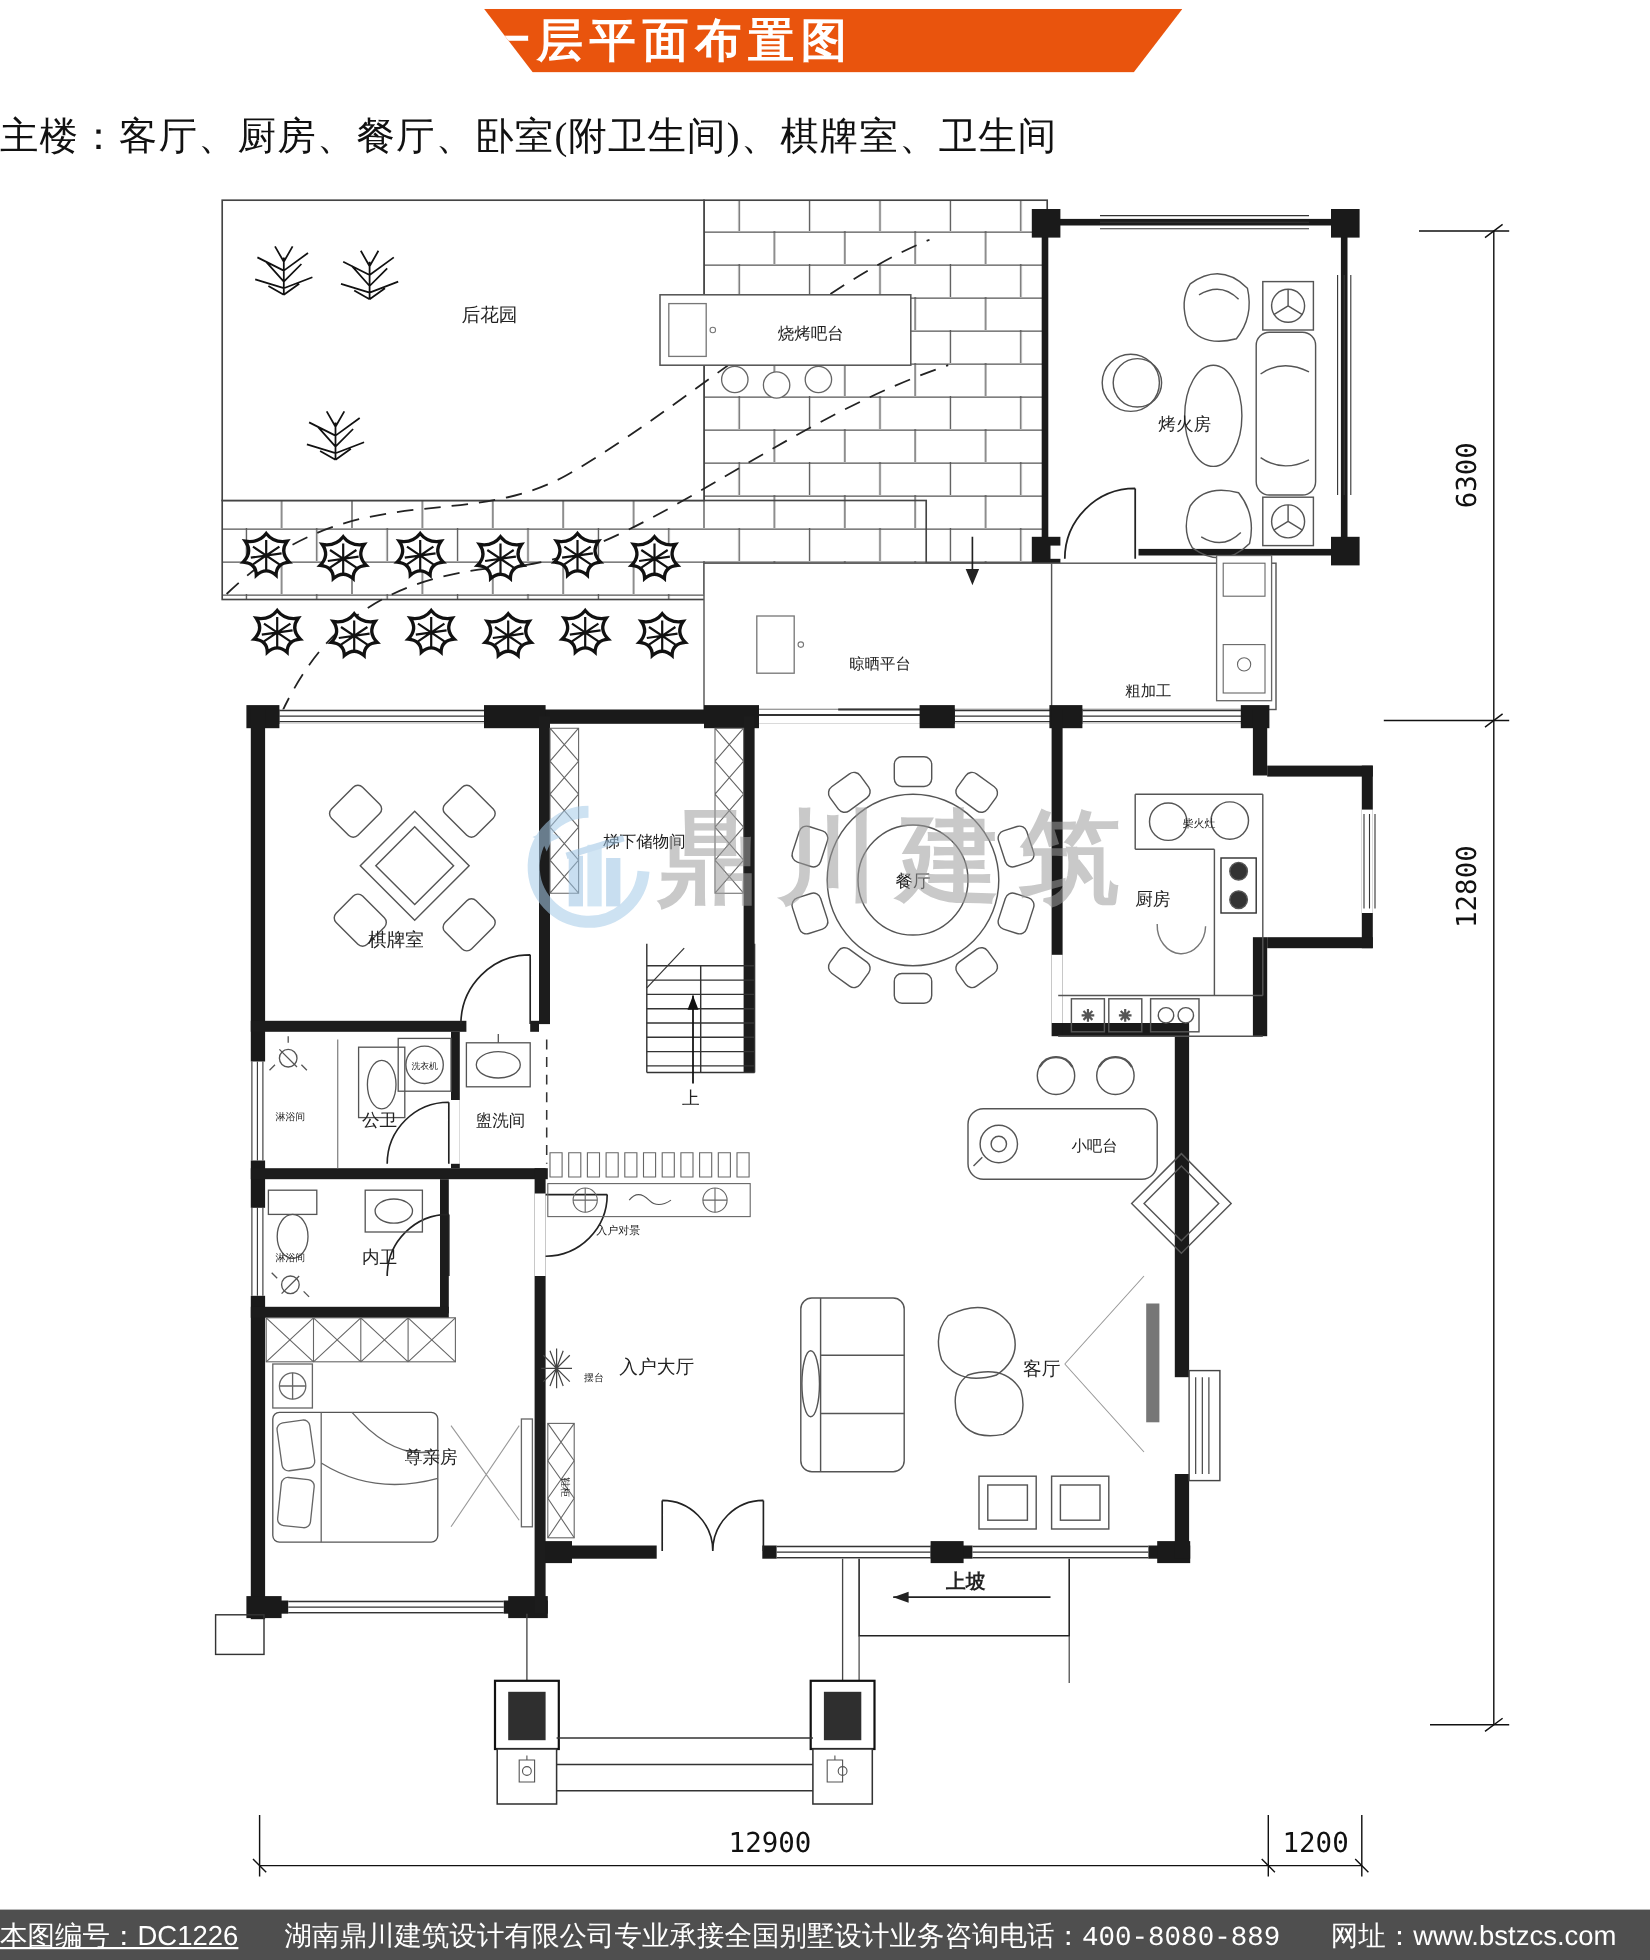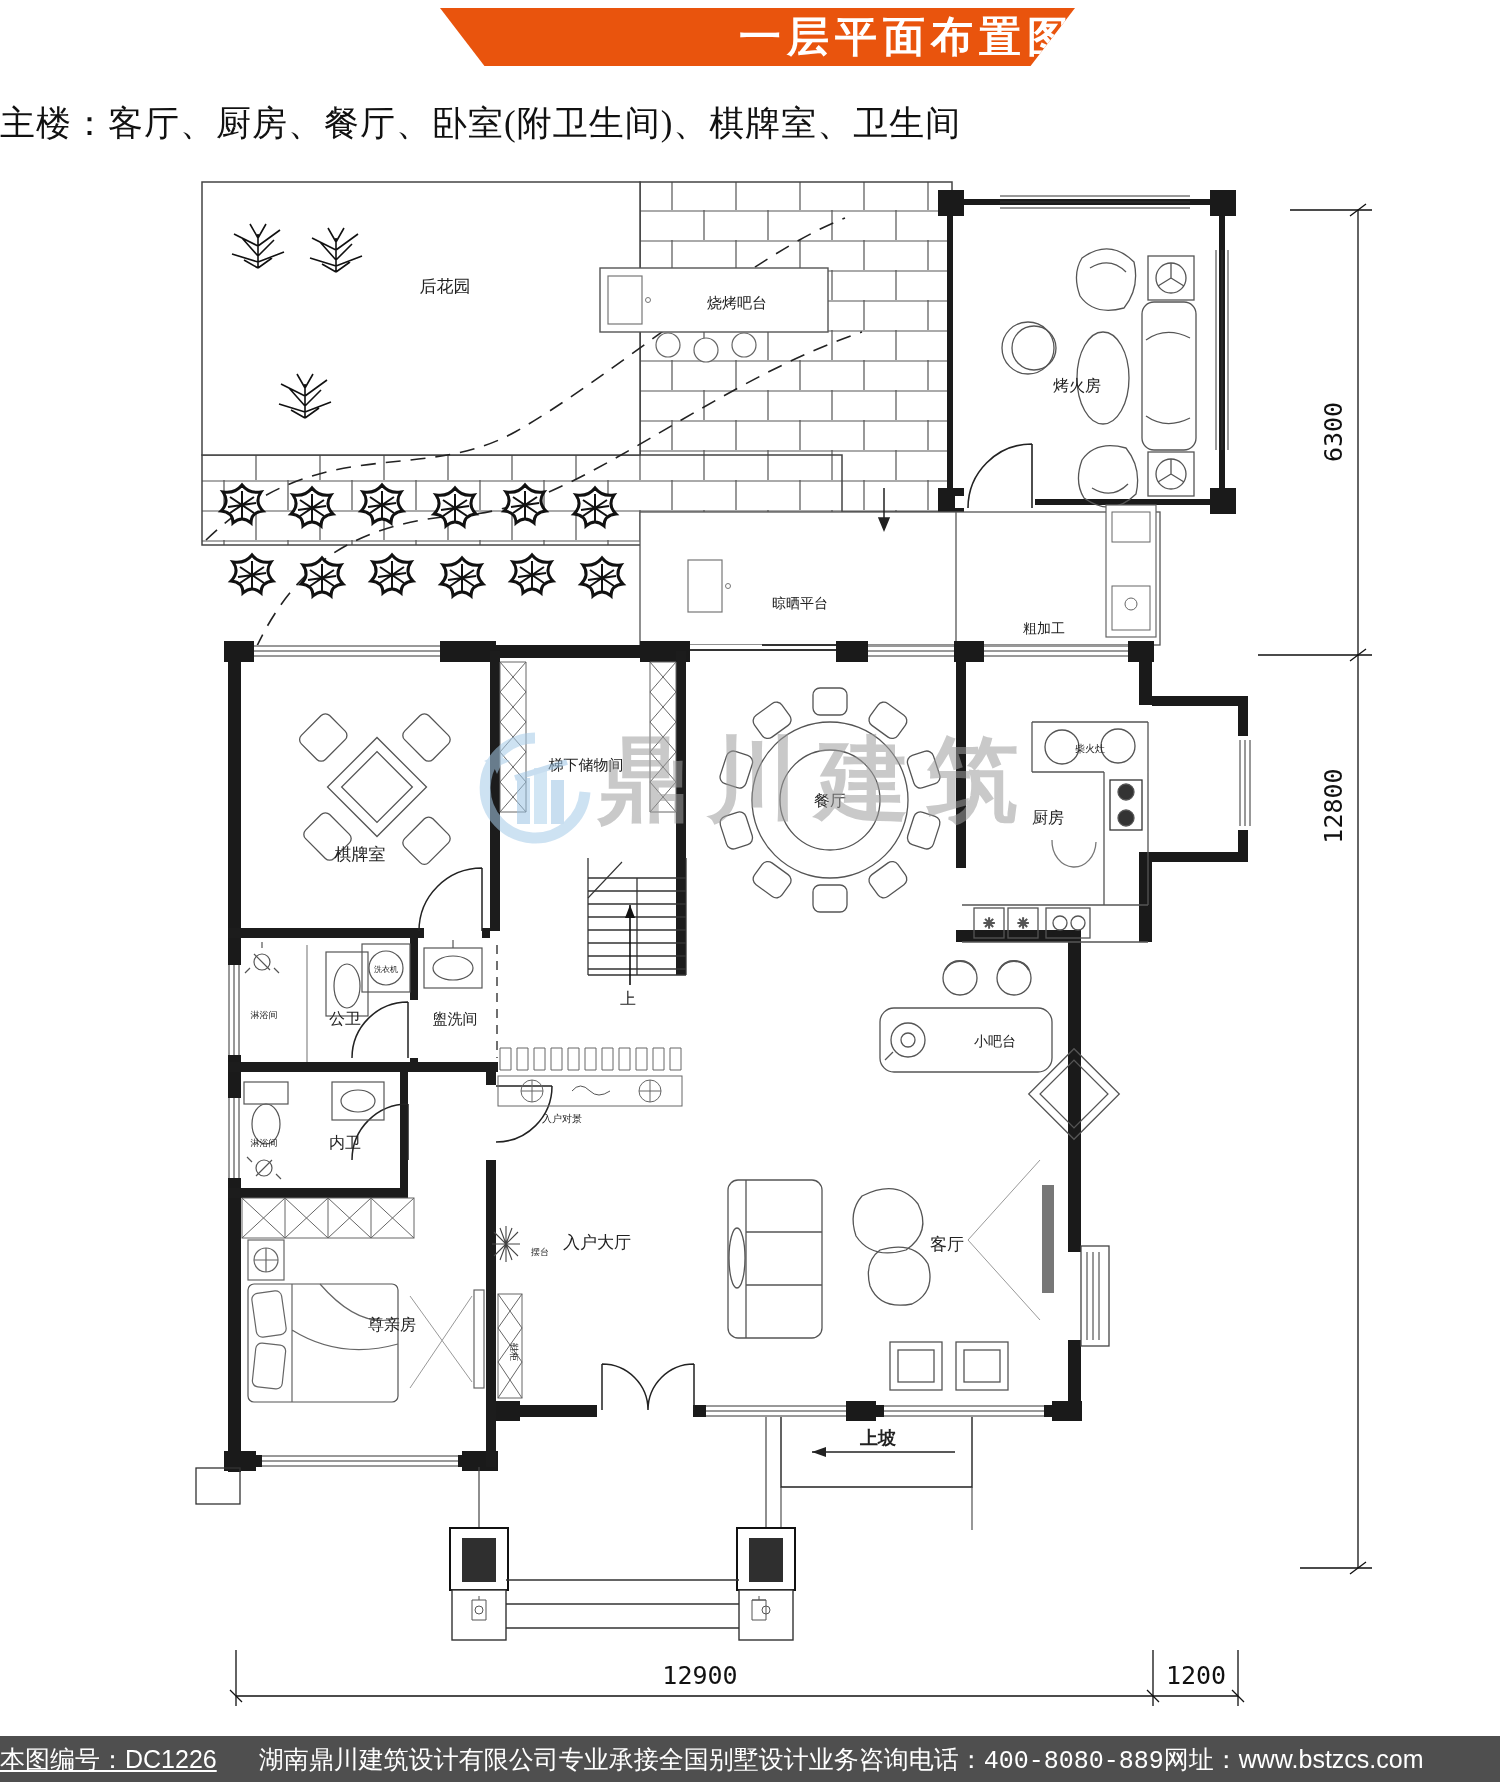--- a/index.html
+++ b/index.html
@@ -1,35 +1,35 @@
 <!DOCTYPE html>
 <html><head>
 <meta charset="utf-8">
 <style>
   html,body{margin:0;padding:0;background:#ffffff;}
   .sheet{position:relative;width:1500px;height:1782px;background:#fff;overflow:hidden;
          font-family:"Liberation Serif","DejaVu Serif",serif;}
   .banner{position:absolute;left:440px;top:8px;width:635px;height:58px;
           background:#e9540d;clip-path:polygon(0 0,100% 0,93% 100%,7% 100%);
-          display:flex;align-items:center;justify-content:flex-end;}
+          display:flex;align-items:center;justify-content:flex-start;}
   .banner-title{color:#fff;font-size:42px;font-weight:bold;letter-spacing:6px;
           font-family:"Liberation Sans","DejaVu Sans",sans-serif;}
   .subtitle{position:absolute;left:0;top:100px;width:1345px;text-align:left;
           font-size:35px;color:#111;letter-spacing:1px;font-weight:500;}
   .planwrap{position:absolute;left:0;top:0;width:1500px;height:1782px;}
   .watermark{position:absolute;left:475px;top:722px;width:620px;height:140px;opacity:0.55;pointer-events:none;}
   .wm-cn{position:absolute;left:122px;top:-4px;font-size:92px;font-weight:bold;color:#9d9d9d;
          letter-spacing:18px;font-family:"Liberation Sans","DejaVu Sans",sans-serif;}
   .wm-en{position:absolute;left:126px;top:96px;font-size:29px;font-weight:bold;color:#a3c8e8;
          letter-spacing:7px;font-family:"Liberation Sans","DejaVu Sans",sans-serif;}
   .footer{position:absolute;left:0;top:1736px;width:1500px;height:46px;background:#4f4f4f;
           display:flex;align-items:center;color:#fff;
           font-family:"Liberation Sans","DejaVu Sans",sans-serif;font-size:25px;}
   .footer span{white-space:nowrap;}
-  .f1{margin-left:0;text-decoration:underline;} .f2{margin-left:42px;} .f3{font-family:Liberation Mono, monospace;} .f4{}
+  .f1{margin-left:0;text-decoration:underline;} .f2{margin-left:42px;} .f3{font-family:Liberation Mono, monospace;} .f4{margin-left:46px;}
   svg text{font-family:"Liberation Serif","DejaVu Serif",serif;fill:#222;}
   text.dim{font-family:"DejaVu Sans Mono","DejaVu Sans",monospace;fill:#111;}
 </style>
 </head>
 <body>
 
 <div class="sheet">
 
   <div class="planwrap">
   <svg width="1500" height="1782" viewBox="0 0 1500 1782" xmlns="http://www.w3.org/2000/svg">

